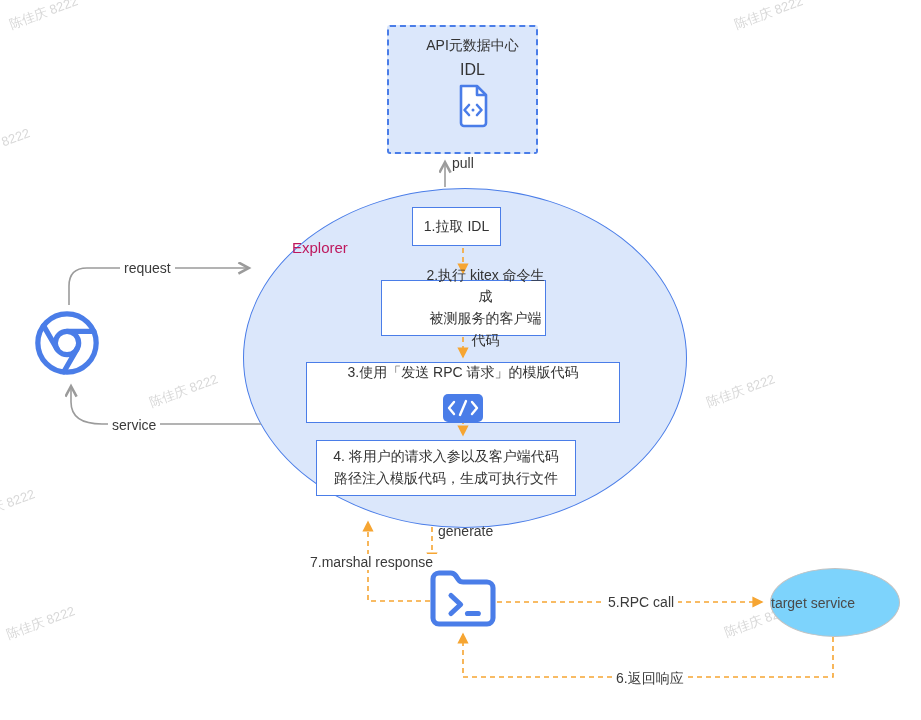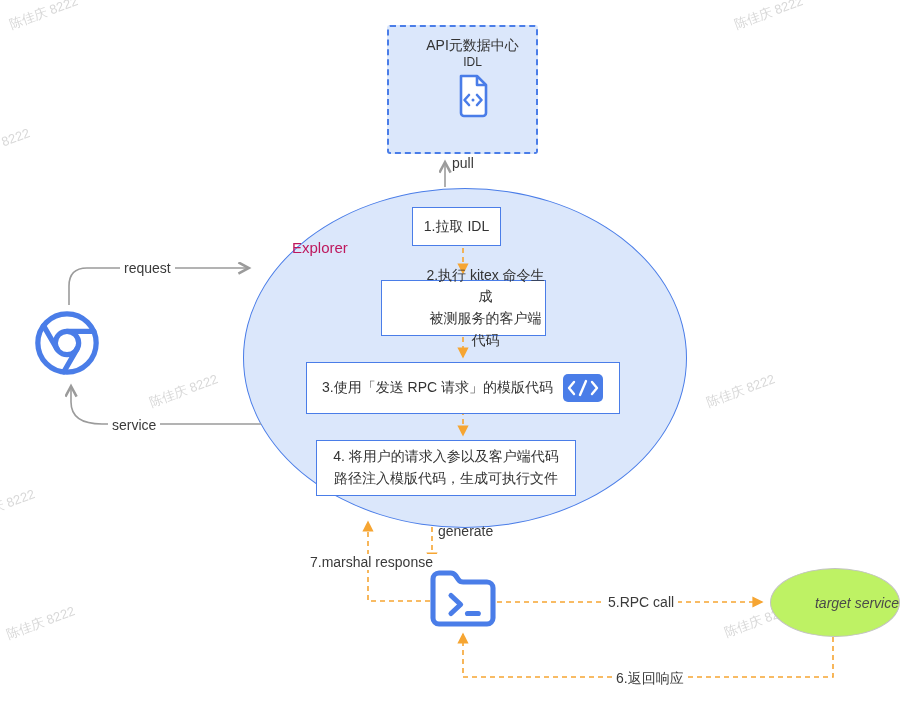--- a/index.html
+++ b/index.html
@@ -18,47 +18,47 @@
     background:#dbe7fb; border:1.5px solid #4a7de8; border-radius:50%; z-index:1;
   }
   
   .idl-box {
     position:absolute; left:387px; top:25px; width:151px; height:129px;
     background:#dbe7fb; border:2px dashed #4a7de8; border-radius:3px;
     display:flex; flex-direction:column; align-items:center; padding-top:10px;
     box-sizing:border-box; z-index:1;padding-left:20px;
   }
   .idl-box .t1 { font-size:14px; color:#333; }
-  .idl-box .t2 { font-size:12px; color:#333; }
+  .idl-box .t2 { font-size:16px; color:#333; margin-top:6px; }
   .idl-box .ic { margin-top:5px; }
   
   .step {
     position:absolute; background:#ffffff; border:1.5px solid #4a7de8;
     display:flex; flex-direction:column; align-items:center; justify-content:center;
     font-size:14px; color:#333; line-height:1.55; text-align:center;
     box-sizing:border-box; z-index:3;
   }
   #step1 { left:412px; top:207px; width:89px; height:39px; }
   #step2 { left:381px; top:280px; width:165px; height:56px;padding-left:44px; }
-  #step3 { left:306px; top:362px; width:314px; height:52px; flex-direction:row; gap:9px; }
+  #step3 { left:306px; top:362px; width:314px; height:61px; flex-direction:column; gap:9px; }
   #step4 { left:316px; top:440px; width:260px; height:56px; }
   
   .lbl {
     position:absolute; font-size:14px; color:#3a3a3a; white-space:nowrap; z-index:4;
   }
   .lbl.bg { background:#ffffff; padding:0 4px; }
   .explorer-lbl { font-size:15px; color:#be185d; z-index:4; }
   
   .abs-icon { position:absolute; z-index:3; line-height:0; }
   
   .target-ellipse {
     position:absolute; left:770px; top:568px; width:128px; height:67px;
-    background:#bef264; border:1.5px solid #c2c2c2; border-radius:50%;
-    display:flex; align-items:center; justify-content:flex-end;
-    font-size:14px; color:#4a4a4a; z-index:3;font-style:italic;
+    background:#7dd3fc; border:1.5px solid #c2c2c2; border-radius:50%;
+    display:flex; align-items:center; justify-content:flex-start;
+    font-size:14px; color:#4a4a4a; z-index:3;
   }
   svg.arrows { position:absolute; left:0; top:0; z-index:2; pointer-events:none; }
 </style>
 </head>
 <body>
 
 <div class="canvas">
 
   <span class="wm" style="left:8px;   top:4px;">陈佳庆 8222</span>
   <span class="wm" style="left:733px; top:4px;">陈佳庆 8222</span>

